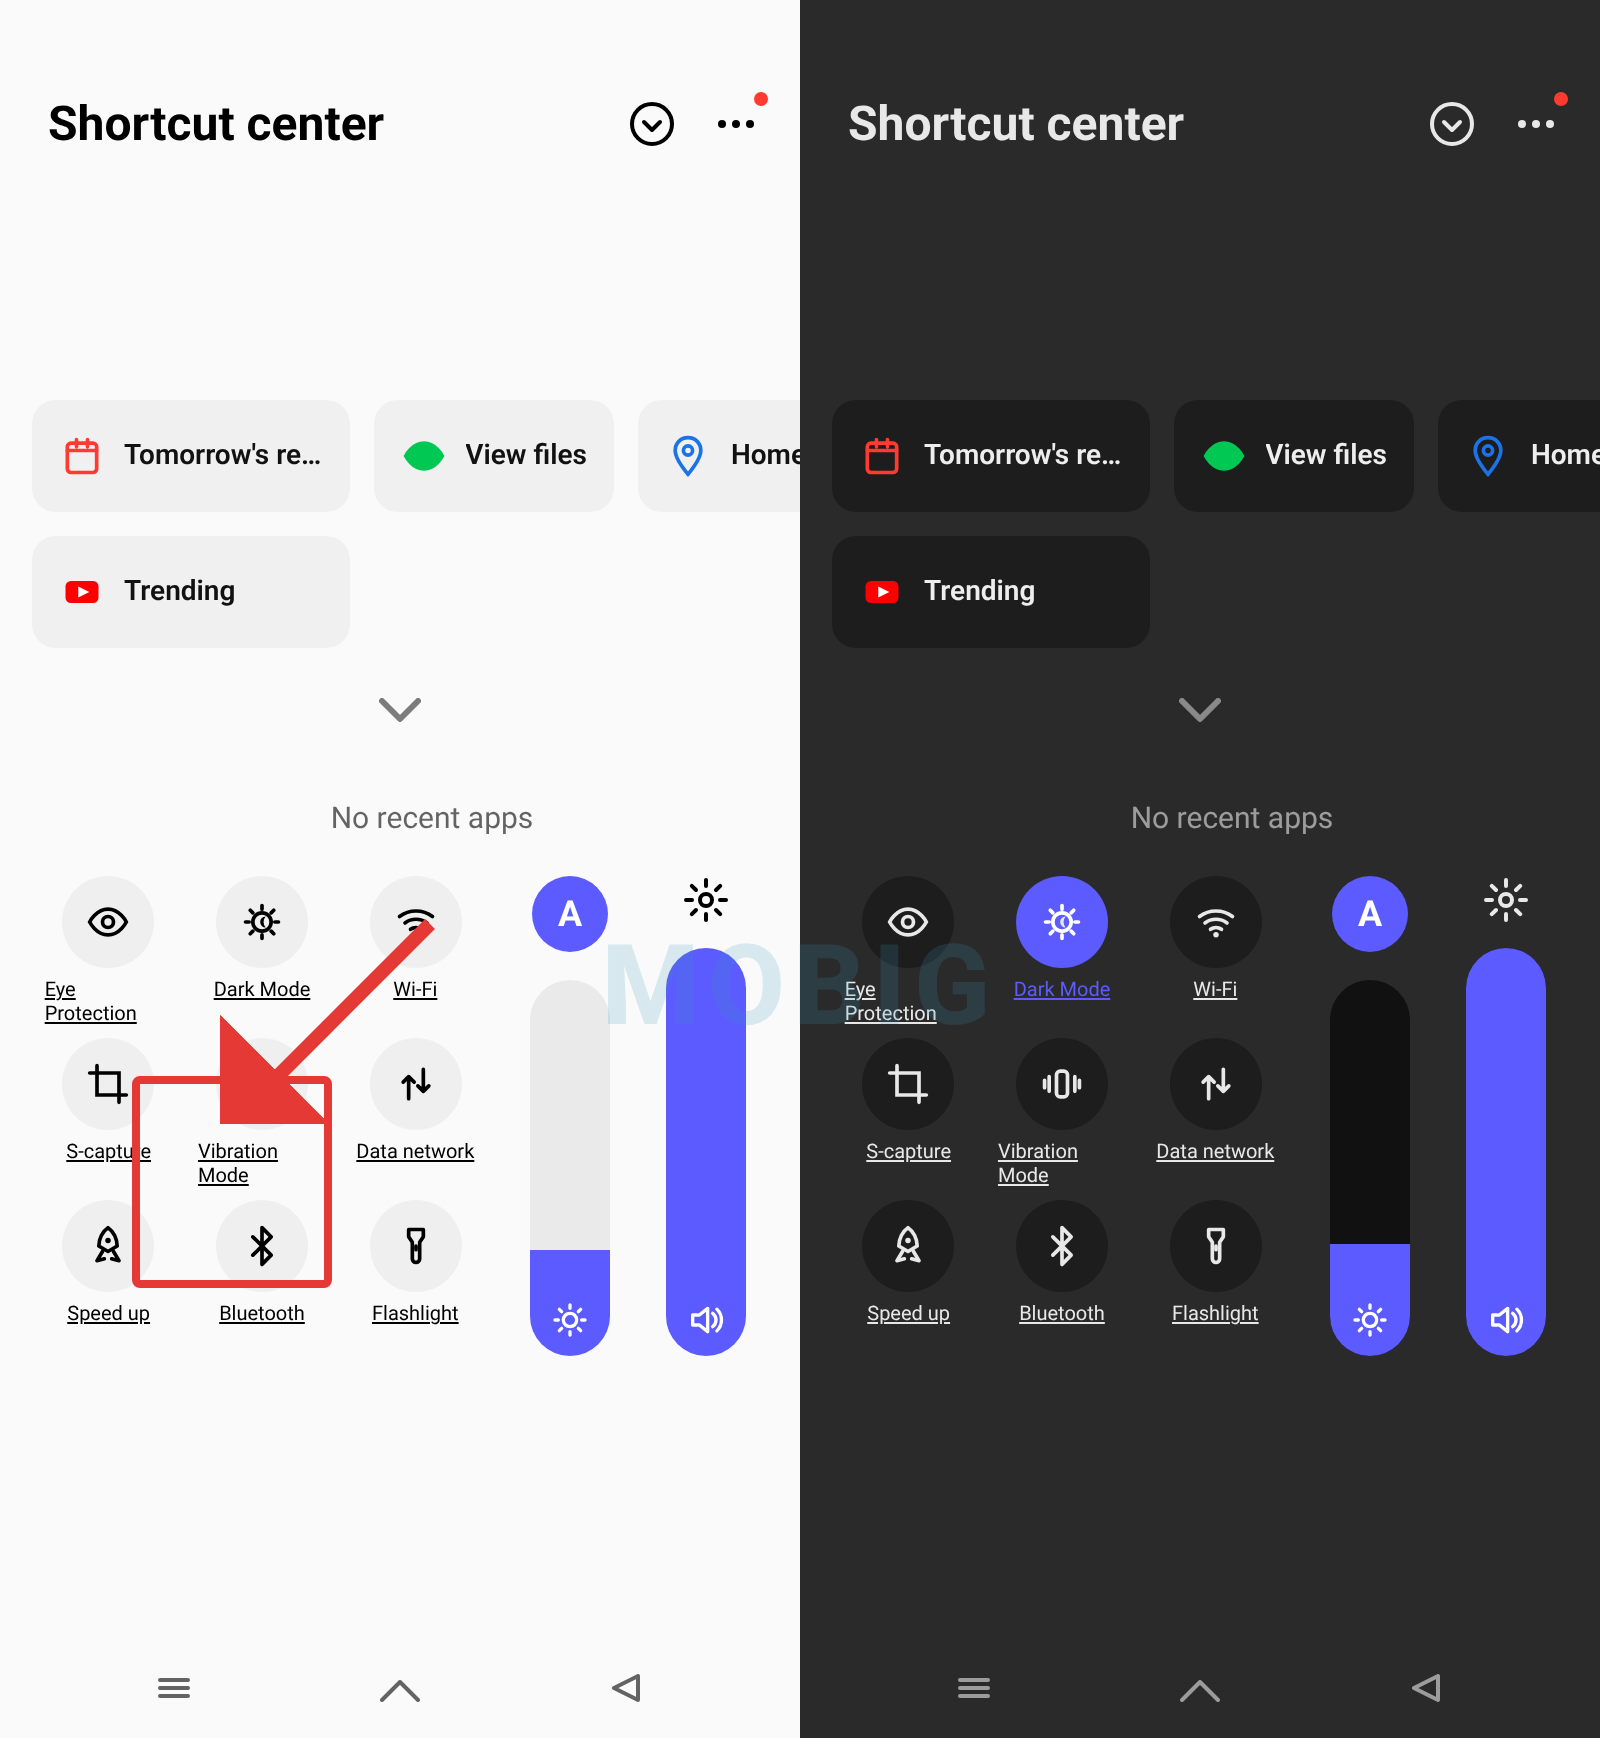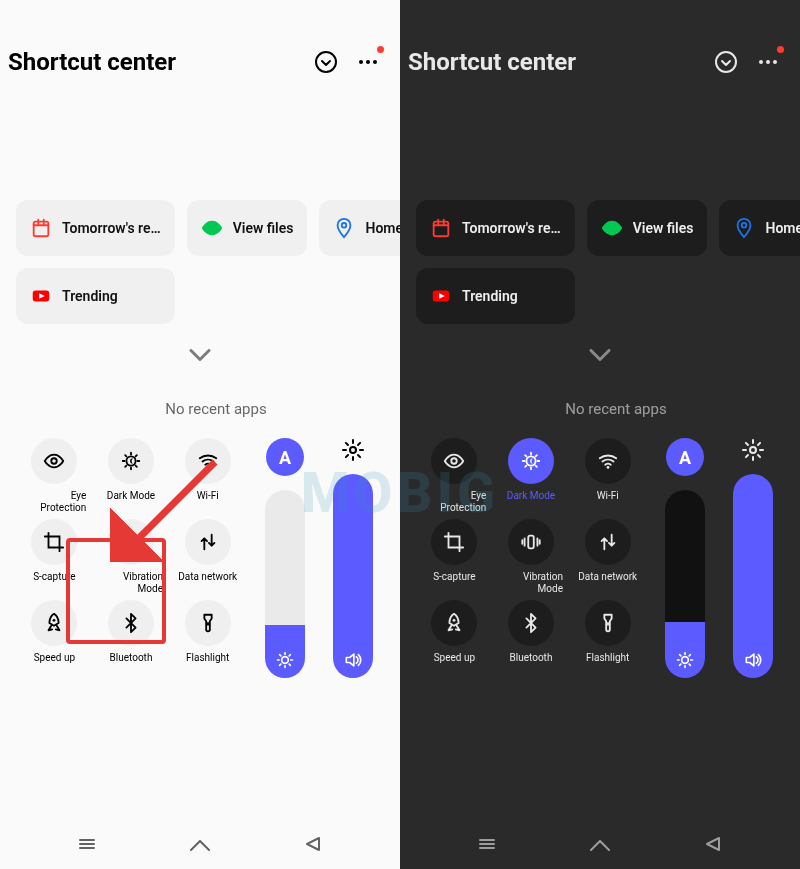--- a/index.html
+++ b/index.html
@@ -24,21 +24,21 @@
     flex-direction: column;
     padding-top: 40px;
   }
   .light { background: #fafafa; color: #000; }
   .dark  { background: #2a2a2a; color: #e8e8e8; }
 
   .header {
     display: flex;
     align-items: center;
     justify-content: space-between;
-    padding: 8px 20px 24px 8px;
+    padding: 8px 20px 24px 24px;
     gap: 41px;
   }
   .title { font-size: 24px; font-weight: 700; }
   .header-icons { display: flex; align-items: center; gap: 18px; }
   .hicon { width: 24px; height: 24px; display: flex; align-items: center; justify-content: center; position: relative; }
   .hicon svg { width: 100%; height: 100%; }
   .red-dot {
     position: absolute; top: -4px; right: -4px;
     width: 7px; height: 7px; border-radius: 50%;
     background: #ff3b30;
@@ -104,24 +104,25 @@
   }
   .light .tile-btn { background: #efefef; }
   .dark  .tile-btn { background: #1d1d1d; }
   .tile-btn.active { background: #5b5bff; }
   .tile-btn svg { width: 22px; height: 22px; }
   .light .tile-btn svg { stroke: #000; fill: none; }
   .dark  .tile-btn svg { stroke: #e8e8e8; fill: none; }
   .tile-btn.active svg { stroke: #fff; }
   .tile-label {
     font-size: 10px;
-    text-align: right;
+    text-align: left;
     line-height: 1.15;
     max-width: 64px;
     min-height:22px;
+    text-decoration:underline;
   }
   .tile-label.active { color: #5b5bff; }
 
   .slider-box {
     width: 58px; height: 240px; position: relative;
     display: flex; flex-direction: column; align-items: center;
   }
   .slider-top {
     width: 38px; height: 38px; border-radius: 50%;
     background: #5b5bff; color: #fff;

